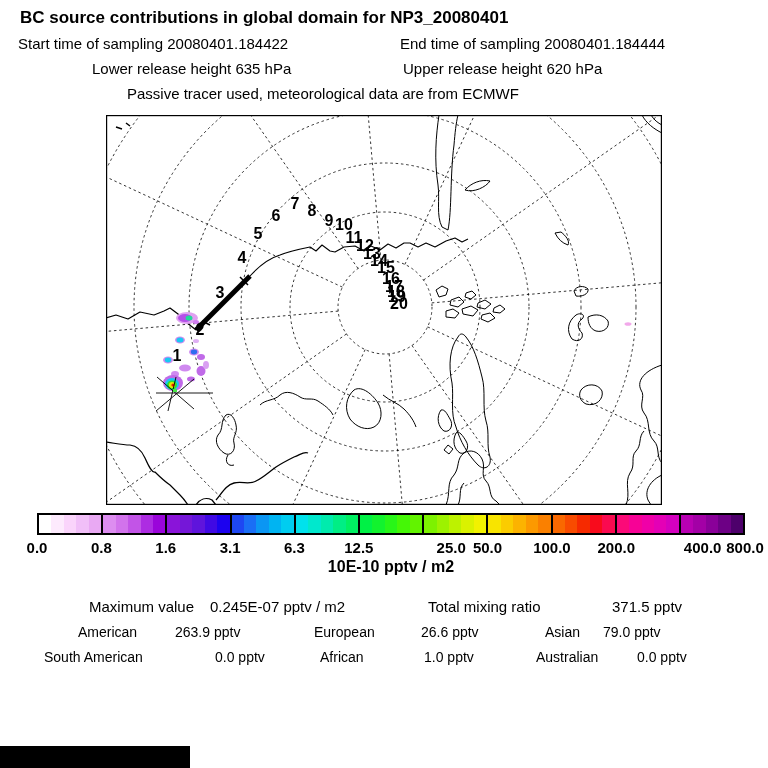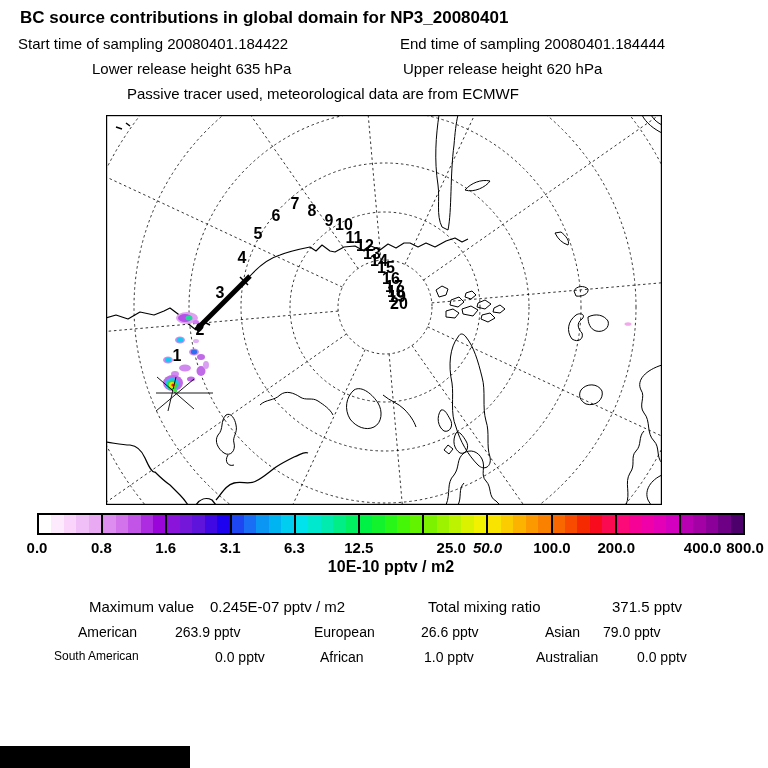--- a/index.html
+++ b/index.html
@@ -213,40 +213,40 @@
       </div>
     </div>
   <div id="cbticks">
       <span class="tick" style="left: 37px; top: 539px;">0.0</span>
       <span class="tick" style="left: 101.364px; top: 539px;">0.8</span>
       <span class="tick" style="left: 165.727px; top: 539px;">1.6</span>
       <span class="tick" style="left: 230.091px; top: 539px;">3.1</span>
       <span class="tick" style="left: 294.455px; top: 539px;">6.3</span>
       <span class="tick" style="left: 358.818px; top: 539px;">12.5</span>
       <span class="tick" style="left: 423.182px; top: 539px; margin-left: 28px;">25.0</span>
-      <span class="tick" style="left: 487.545px; top: 539px; font-style: italic;">50.0</span>
+      <span class="tick" style="left: 487.545px; top: 539px;">50.0</span>
       <span class="tick" style="left: 551.909px; top: 539px;">100.0</span>
       <span class="tick" style="left: 616.273px; top: 539px;">200.0</span>
       <span class="tick" style="left: 680.636px; top: 539px; margin-left: 22px;">400.0</span>
       <span class="tick" style="left: 745px; top: 539px;">800.0</span>
     </div>
   <div class="abs unit" style="left:391px;top:558px;transform:translateX(-50%)">10E-10 pptv / m2</div>
 
   <div id="statrows">
       <span class="statitem" style="left: 65px; top: 598px; font-size: 15px; margin-left: 24px;">Maximum value</span>
       <span class="statitem" style="left: 210px; top: 598px; font-size: 15px;">0.245E-07 pptv / m2</span>
       <span class="statitem" style="left: 428px; top: 598px; font-size: 15px;">Total mixing ratio</span>
       <span class="statitem" style="left: 612px; top: 598px; font-size: 15px;">371.5 pptv</span>
       <span class="statitem" style="left: 78px; top: 624px; font-size: 14px;">American</span>
       <span class="statitem" style="left: 175px; top: 624px; font-size: 14px;">263.9 pptv</span>
       <span class="statitem" style="left: 314px; top: 624px; font-size: 14px;">European</span>
       <span class="statitem" style="left: 421px; top: 624px; font-size: 14px;">26.6 pptv</span>
       <span class="statitem" style="left: 545px; top: 624px; font-size: 14px;">Asian</span>
       <span class="statitem" style="left: 603px; top: 624px; font-size: 14px;">79.0 pptv</span>
-      <span class="statitem" style="left: 54px; top: 649px; font-size: 12px;">South American</span>
+      <span class="statitem" style="left: 44px; top: 649px; font-size: 14px;">South American</span>
       <span class="statitem" style="left: 215px; top: 649px; font-size: 14px;">0.0 pptv</span>
       <span class="statitem" style="left: 320px; top: 649px; font-size: 14px;">African</span>
       <span class="statitem" style="left: 424px; top: 649px; font-size: 14px;">1.0 pptv</span>
       <span class="statitem" style="left: 536px; top: 649px; font-size: 14px;">Australian</span>
       <span class="statitem" style="left: 637px; top: 649px; font-size: 14px;">0.0 pptv</span>
     </div>
 
   <div class="blackbar"></div>
 </div>
 

